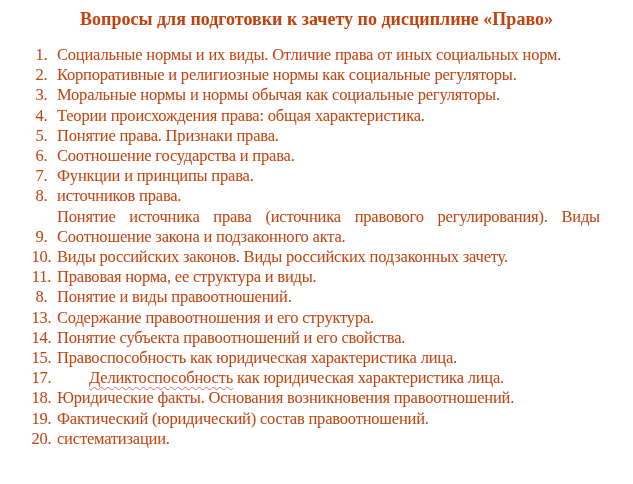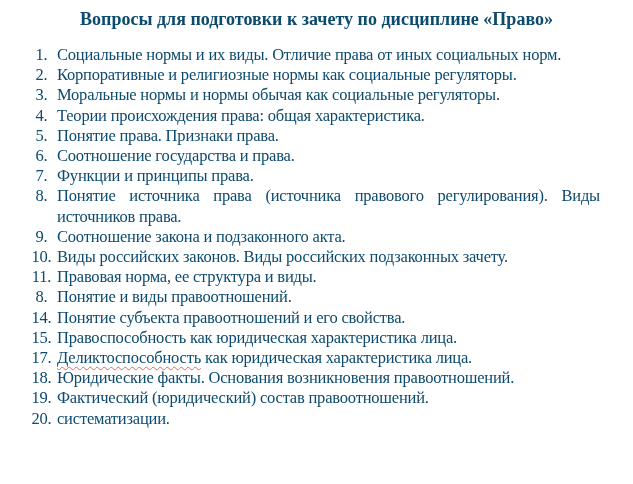--- a/index.html
+++ b/index.html
@@ -3,21 +3,21 @@
 <meta charset="utf-8">
 <style>
   html, body { margin: 0; padding: 0; }
   .page {
     position: relative;
     width: 633px;
     height: 484px;
     background: #ffffff;
     overflow: hidden;
     font-family: "Liberation Serif", "DejaVu Serif", serif;
-    color: #0c4a6e;
+    color: #c2410c;
   }
   .title {
     margin: 0;
     padding-top: 8px;
     text-align: center;
     font-size: 18px;
     font-weight: bold;
     line-height: 22px;
     letter-spacing: 0;
   }
@@ -44,20 +44,21 @@
   .line { text-align: left; }
   .line.stretch {
     text-align: justify;
     text-align-last: justify;
   }
   .wavy {
     text-decoration-line: underline;
     text-decoration-style: wavy;
     text-decoration-thickness: 1px;
     text-underline-offset: 3px;
+    margin-left: 32px;
   }
 </style>
 </head>
 <body>
 
 <div class="page">
   <h1 class="title">Вопросы для подготовки к зачету по дисциплине «Право»</h1>
   <div class="qlist">
       <div class="row">
         <span class="num">1.</span>
@@ -97,22 +98,22 @@
       </div>
       <div class="row">
         <span class="num">7.</span>
         <div class="body">
           <div class="line">Функции и принципы права.</div>
         </div>
       </div>
       <div class="row">
         <span class="num">8.</span>
         <div class="body">
+          <div class="line">источников права.</div>
           <div class="line stretch">Понятие источника права (источника правового регулирования). Виды</div>
-          <div class="line">источников права.</div>
         </div>
       </div>
       <div class="row">
         <span class="num">9.</span>
         <div class="body">
           <div class="line">Соотношение закона и подзаконного акта.</div>
         </div>
       </div>
       <div class="row">
         <span class="num">10.</span>
@@ -123,20 +124,26 @@
       <div class="row">
         <span class="num">11.</span>
         <div class="body">
           <div class="line">Правовая норма, ее структура и виды.</div>
         </div>
       </div>
       <div class="row">
         <span class="num">8.</span>
         <div class="body">
           <div class="line">Понятие и виды правоотношений.</div>
+        </div>
+      </div>
+      <div class="row">
+        <span class="num">13.</span>
+        <div class="body">
+          <div class="line">Содержание правоотношения и его структура.</div>
         </div>
       </div>
       <div class="row">
         <span class="num">14.</span>
         <div class="body">
           <div class="line">Понятие субъекта правоотношений и его свойства.</div>
         </div>
       </div>
       <div class="row">
         <span class="num">15.</span>

